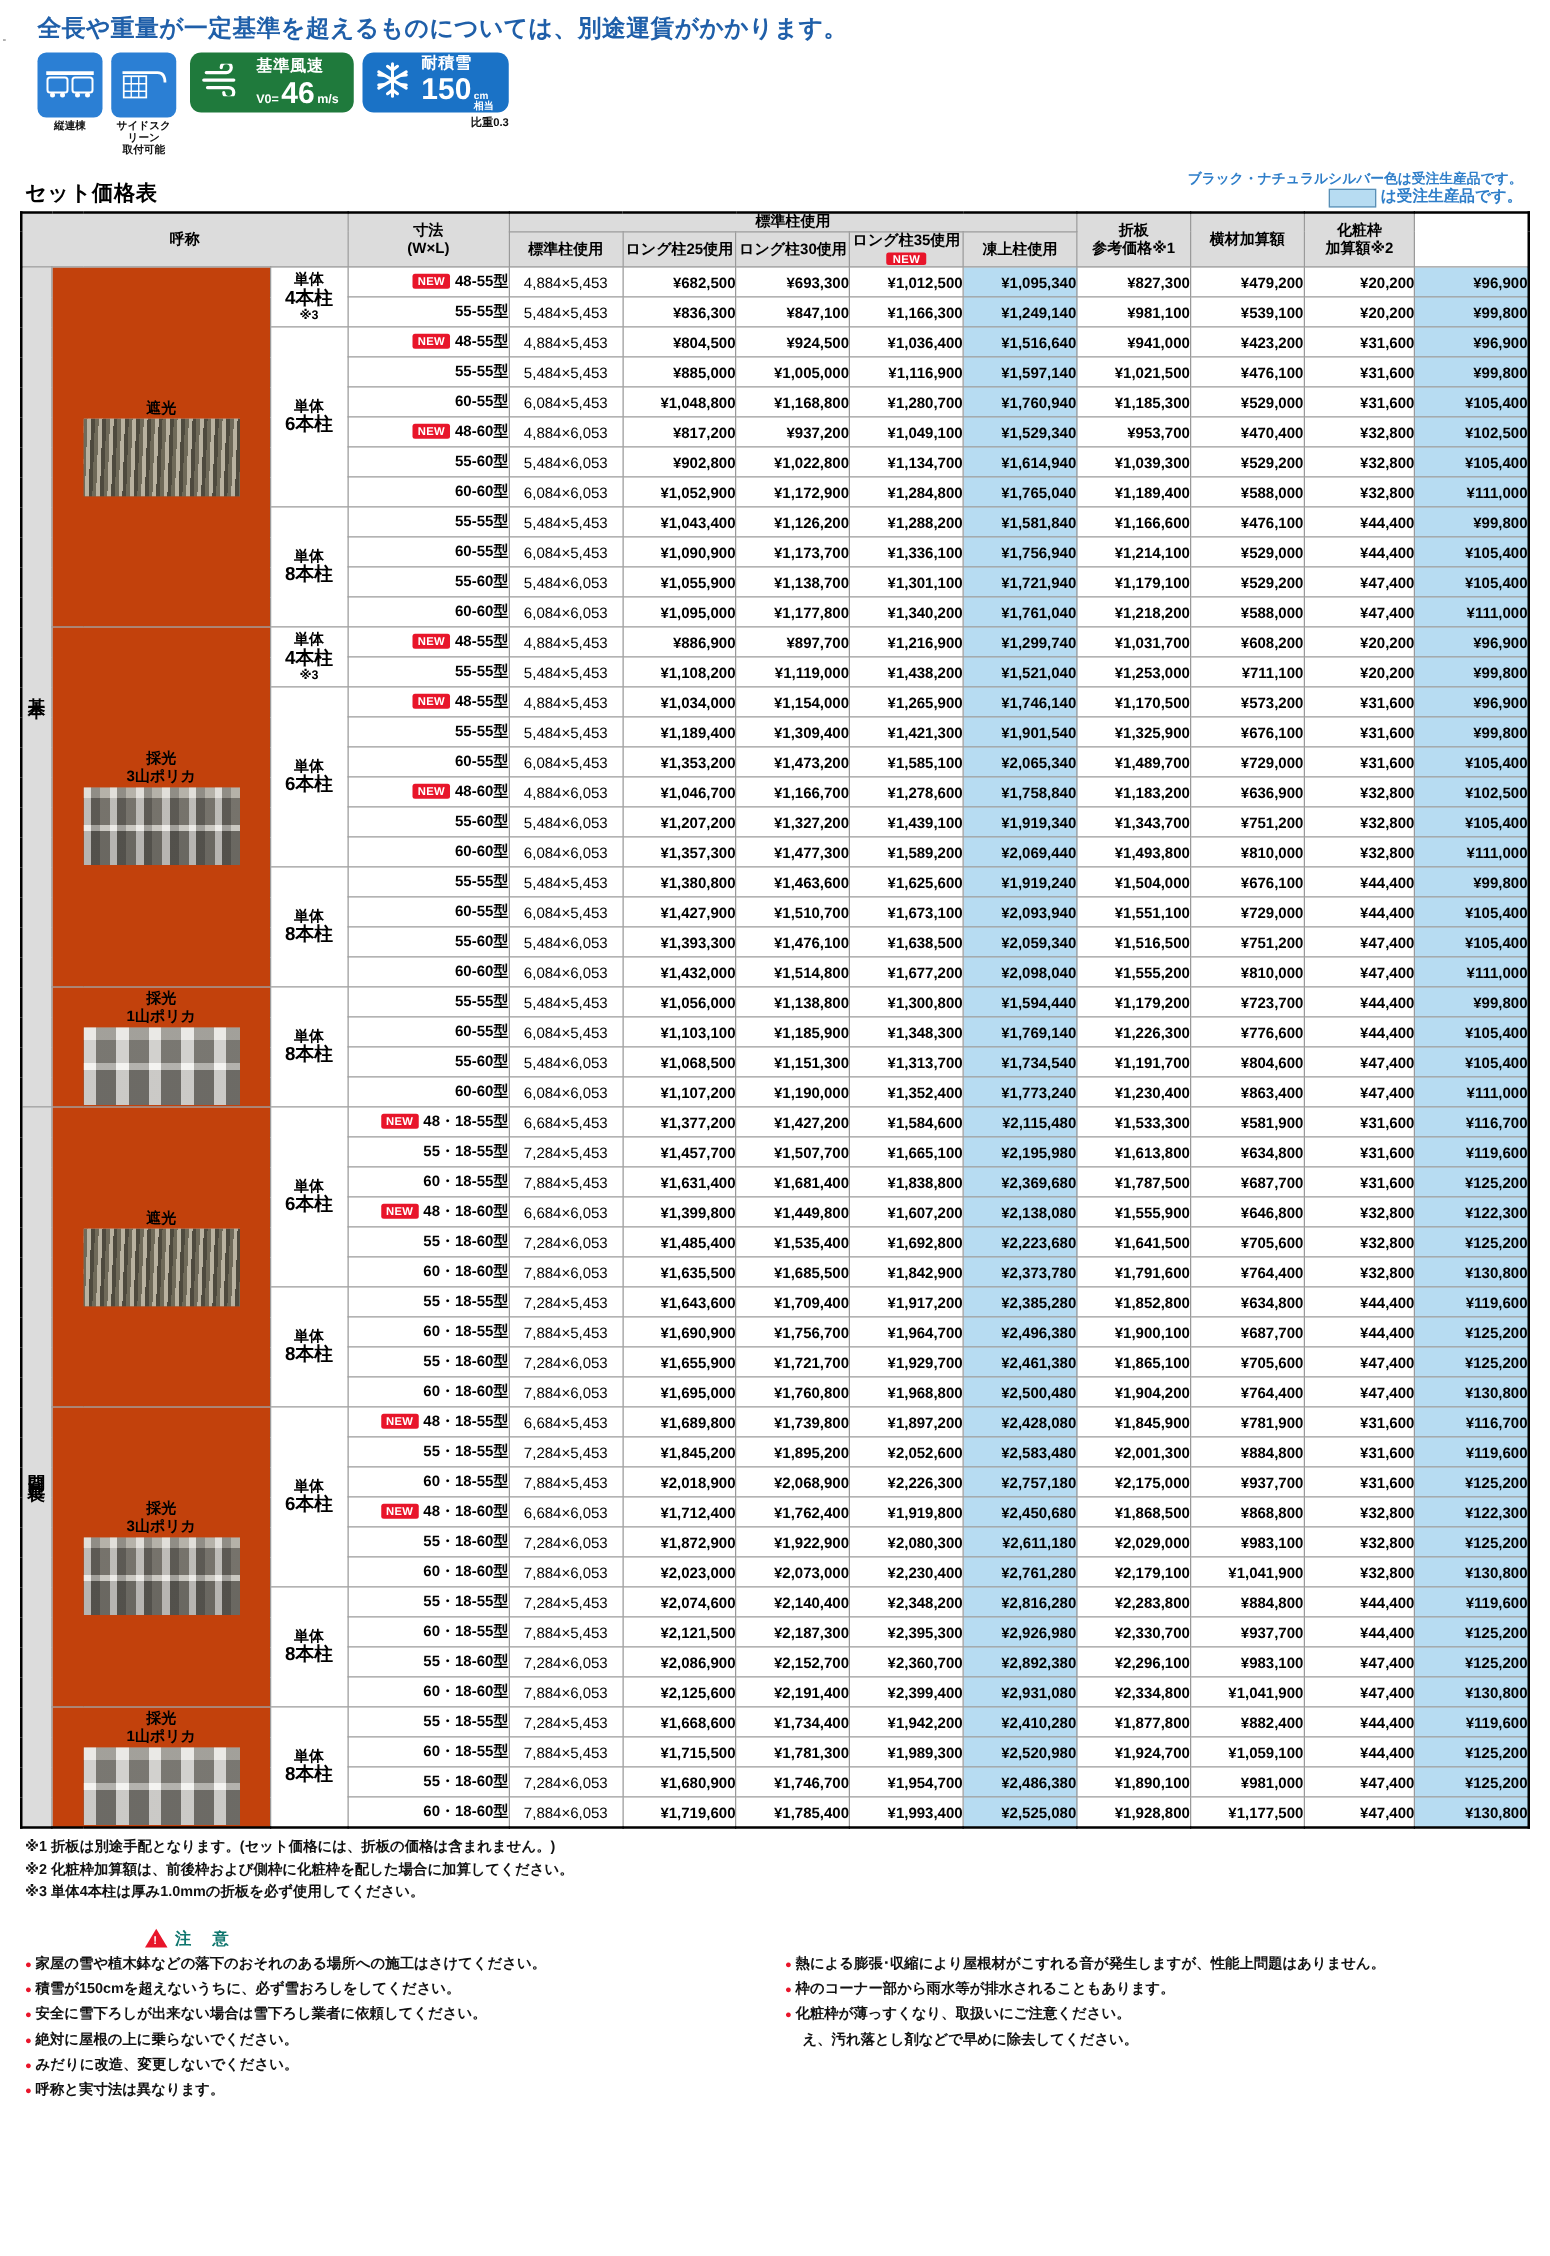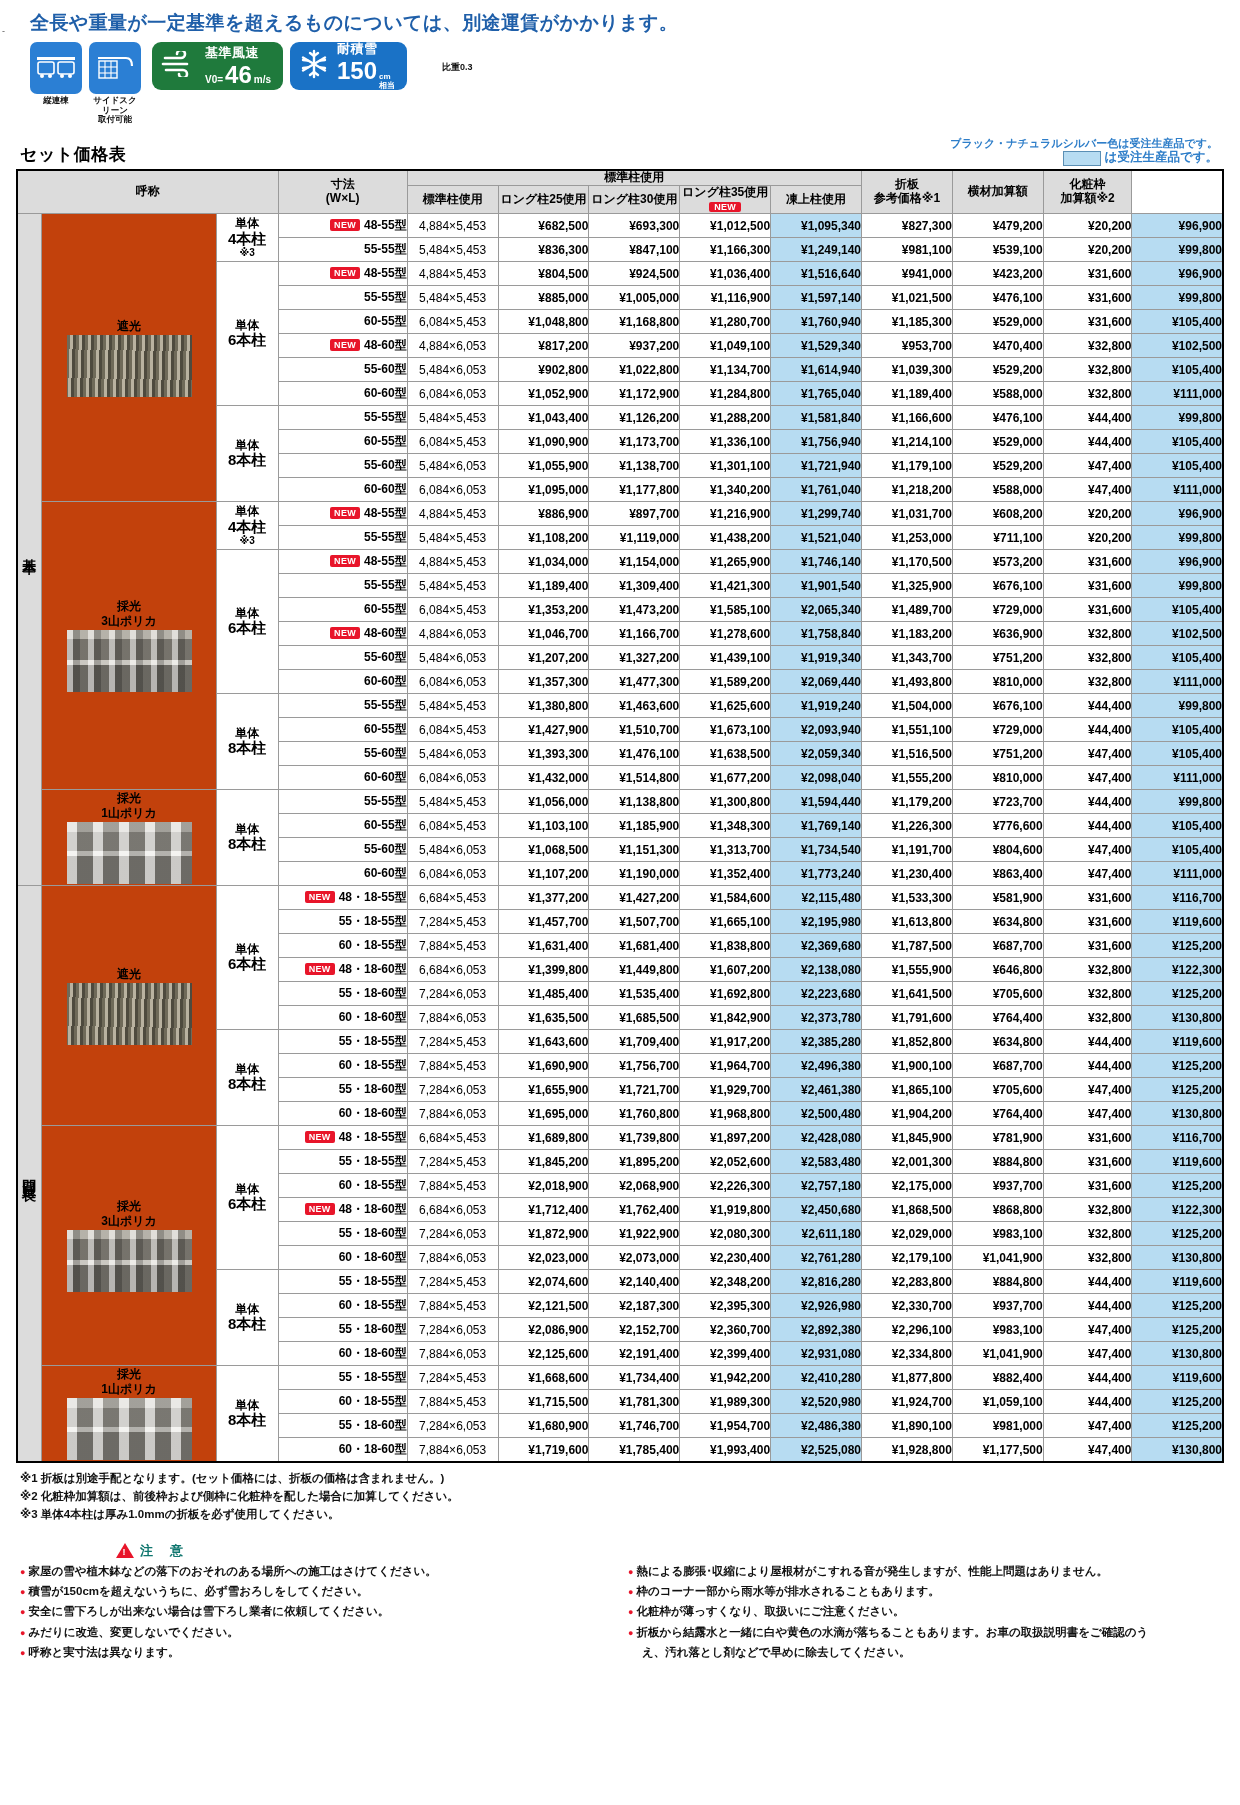--- a/index.html
+++ b/index.html
@@ -28,21 +28,21 @@
     padding:0 12px 0 9px;color:#fff;
   }
   .pill.green{background:#1f7a3c;}
   .pill.blue{background:#1a72c6;}
   .pill .txt{display:flex;flex-direction:column;line-height:1;}
   .pill .t1{font-size:13px;font-weight:bold;letter-spacing:.5px;}
   .pill .t2{font-size:13px;font-weight:bold;margin-top:4px;display:flex;align-items:baseline;gap:2px;}
   .pill .big{font-size:24px;font-weight:bold;line-height:1;}
   .pill .sm{font-size:10px;font-weight:bold;}
   .pill .unit2{display:inline-flex;flex-direction:column;font-size:8px;line-height:1.05;font-weight:bold;}
-  .snow-wrap{display:flex;flex-direction:row;align-items:center;gap:35px;}
+  .snow-wrap{display:flex;flex-direction:column;align-items:flex-end;}
   .snow-sub{font-size:9px;font-weight:bold;color:#111;margin-top:2px;}
 
   
   .title-row{display:flex;align-items:flex-end;justify-content:space-between;padding:8px 6px 3px 4px;}
   .sec-title{font-size:17px;font-weight:bold;letter-spacing:.5px;}
   .legend{text-align:right;line-height:1.25;}
   .legend .l1{font-size:11px;font-weight:bold;color:#2e7ec9;}
   .legend .l2{font-size:12.5px;font-weight:bold;color:#2e7ec9;display:flex;align-items:center;justify-content:flex-end;gap:4px;}
   .legend .swatch{display:inline-block;width:36px;height:13px;background:#b7dcf2;border:1px solid #5a8fb5;}
 
@@ -976,26 +976,26 @@
   <div class="caution">
     <div class="caution-head">
       <span class="tri"></span>
       <span class="ctxt">注　意</span>
     </div>
     <div class="caution-body">
       <div class="caution-col" id="caution-left">
           <p>家屋の雪や植木鉢などの落下のおそれのある場所への施工はさけてください。</p>
           <p>積雪が150cmを超えないうちに、必ず雪おろしをしてください。</p>
           <p>安全に雪下ろしが出来ない場合は雪下ろし業者に依頼してください。</p>
+          <p>絶対に屋根の上に乗らないでください。</p>
           <p>みだりに改造、変更しないでください。</p>
           <p>呼称と実寸法は異なります。</p>
         </div>
       <div class="caution-col" id="caution-right">
           <p>熱による膨張･収縮により屋根材がこすれる音が発生しますが、性能上問題はありません。</p>
           <p>枠のコーナー部から雨水等が排水されることもあります。</p>
           <p>化粧枠が薄っすくなり、取扱いにご注意ください。</p>
-          <p>折板から結露水と一緒に白や黄色の水滴が落ちることもあります。お車の取扱説明書をご確認のう</p>
           <p class="nodot" style="padding-left: 14px;">え、汚れ落とし剤などで早めに除去してください。</p>
         </div>
     </div>
   </div>
 
 </div>
 
 </body></html>

